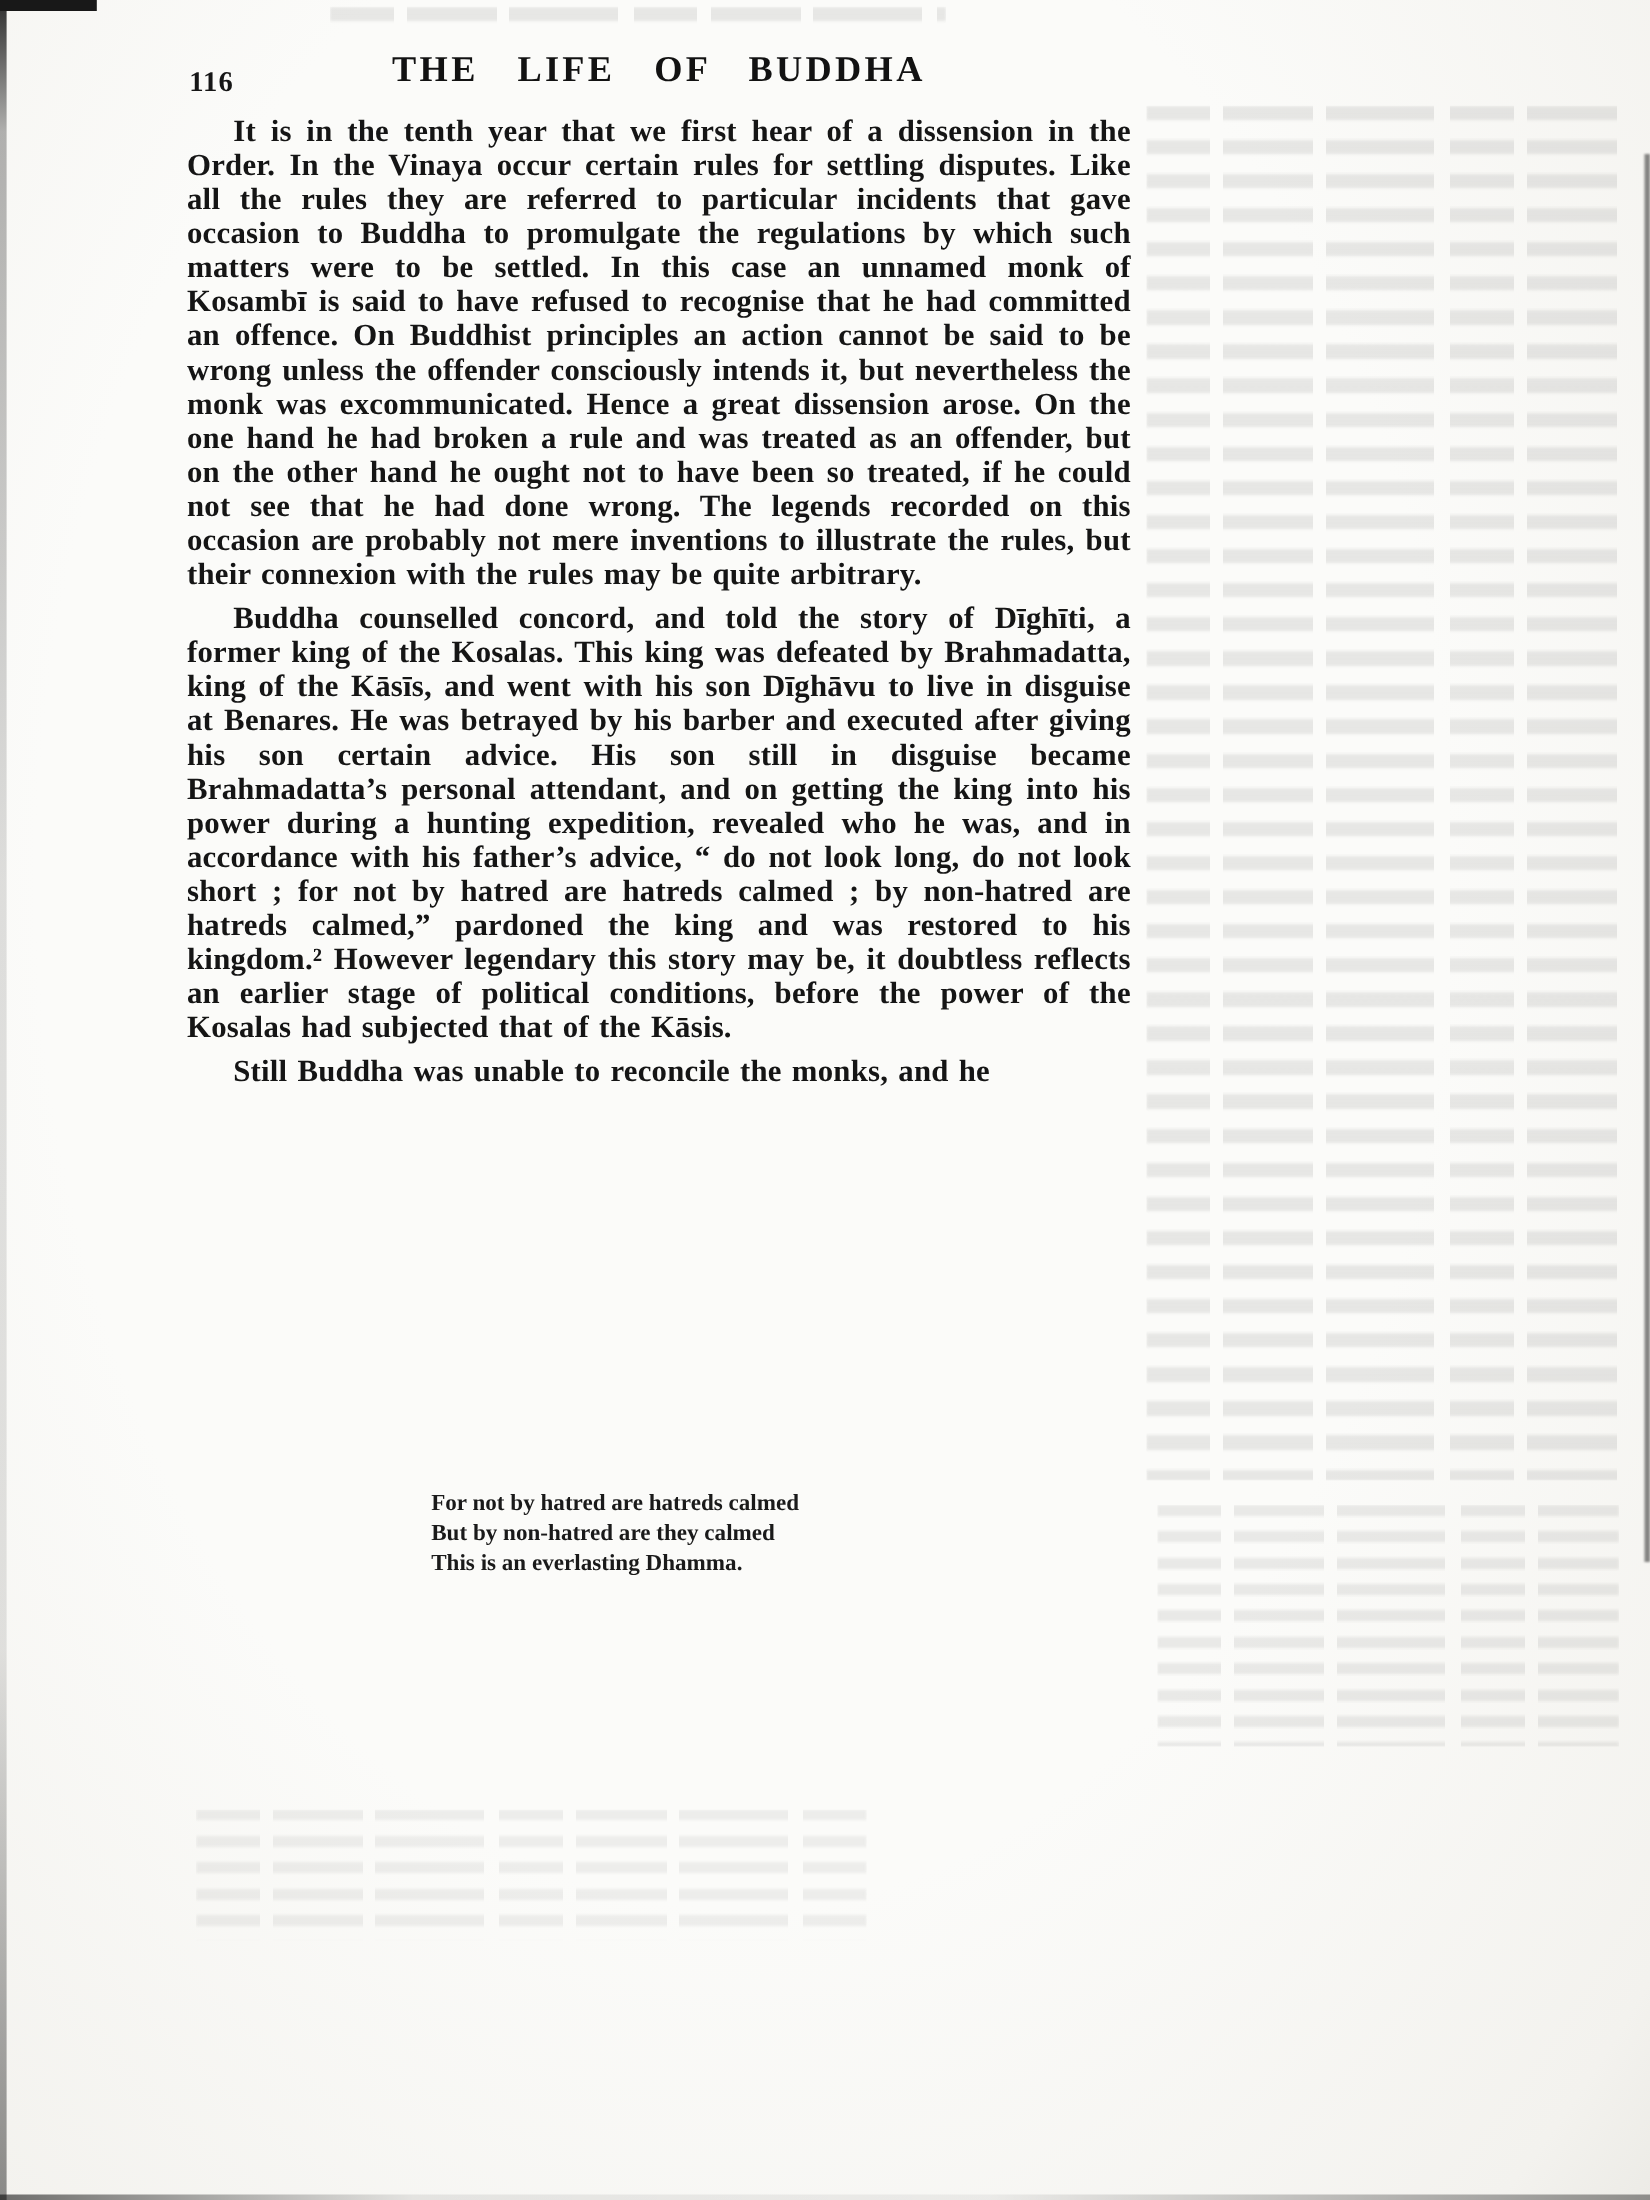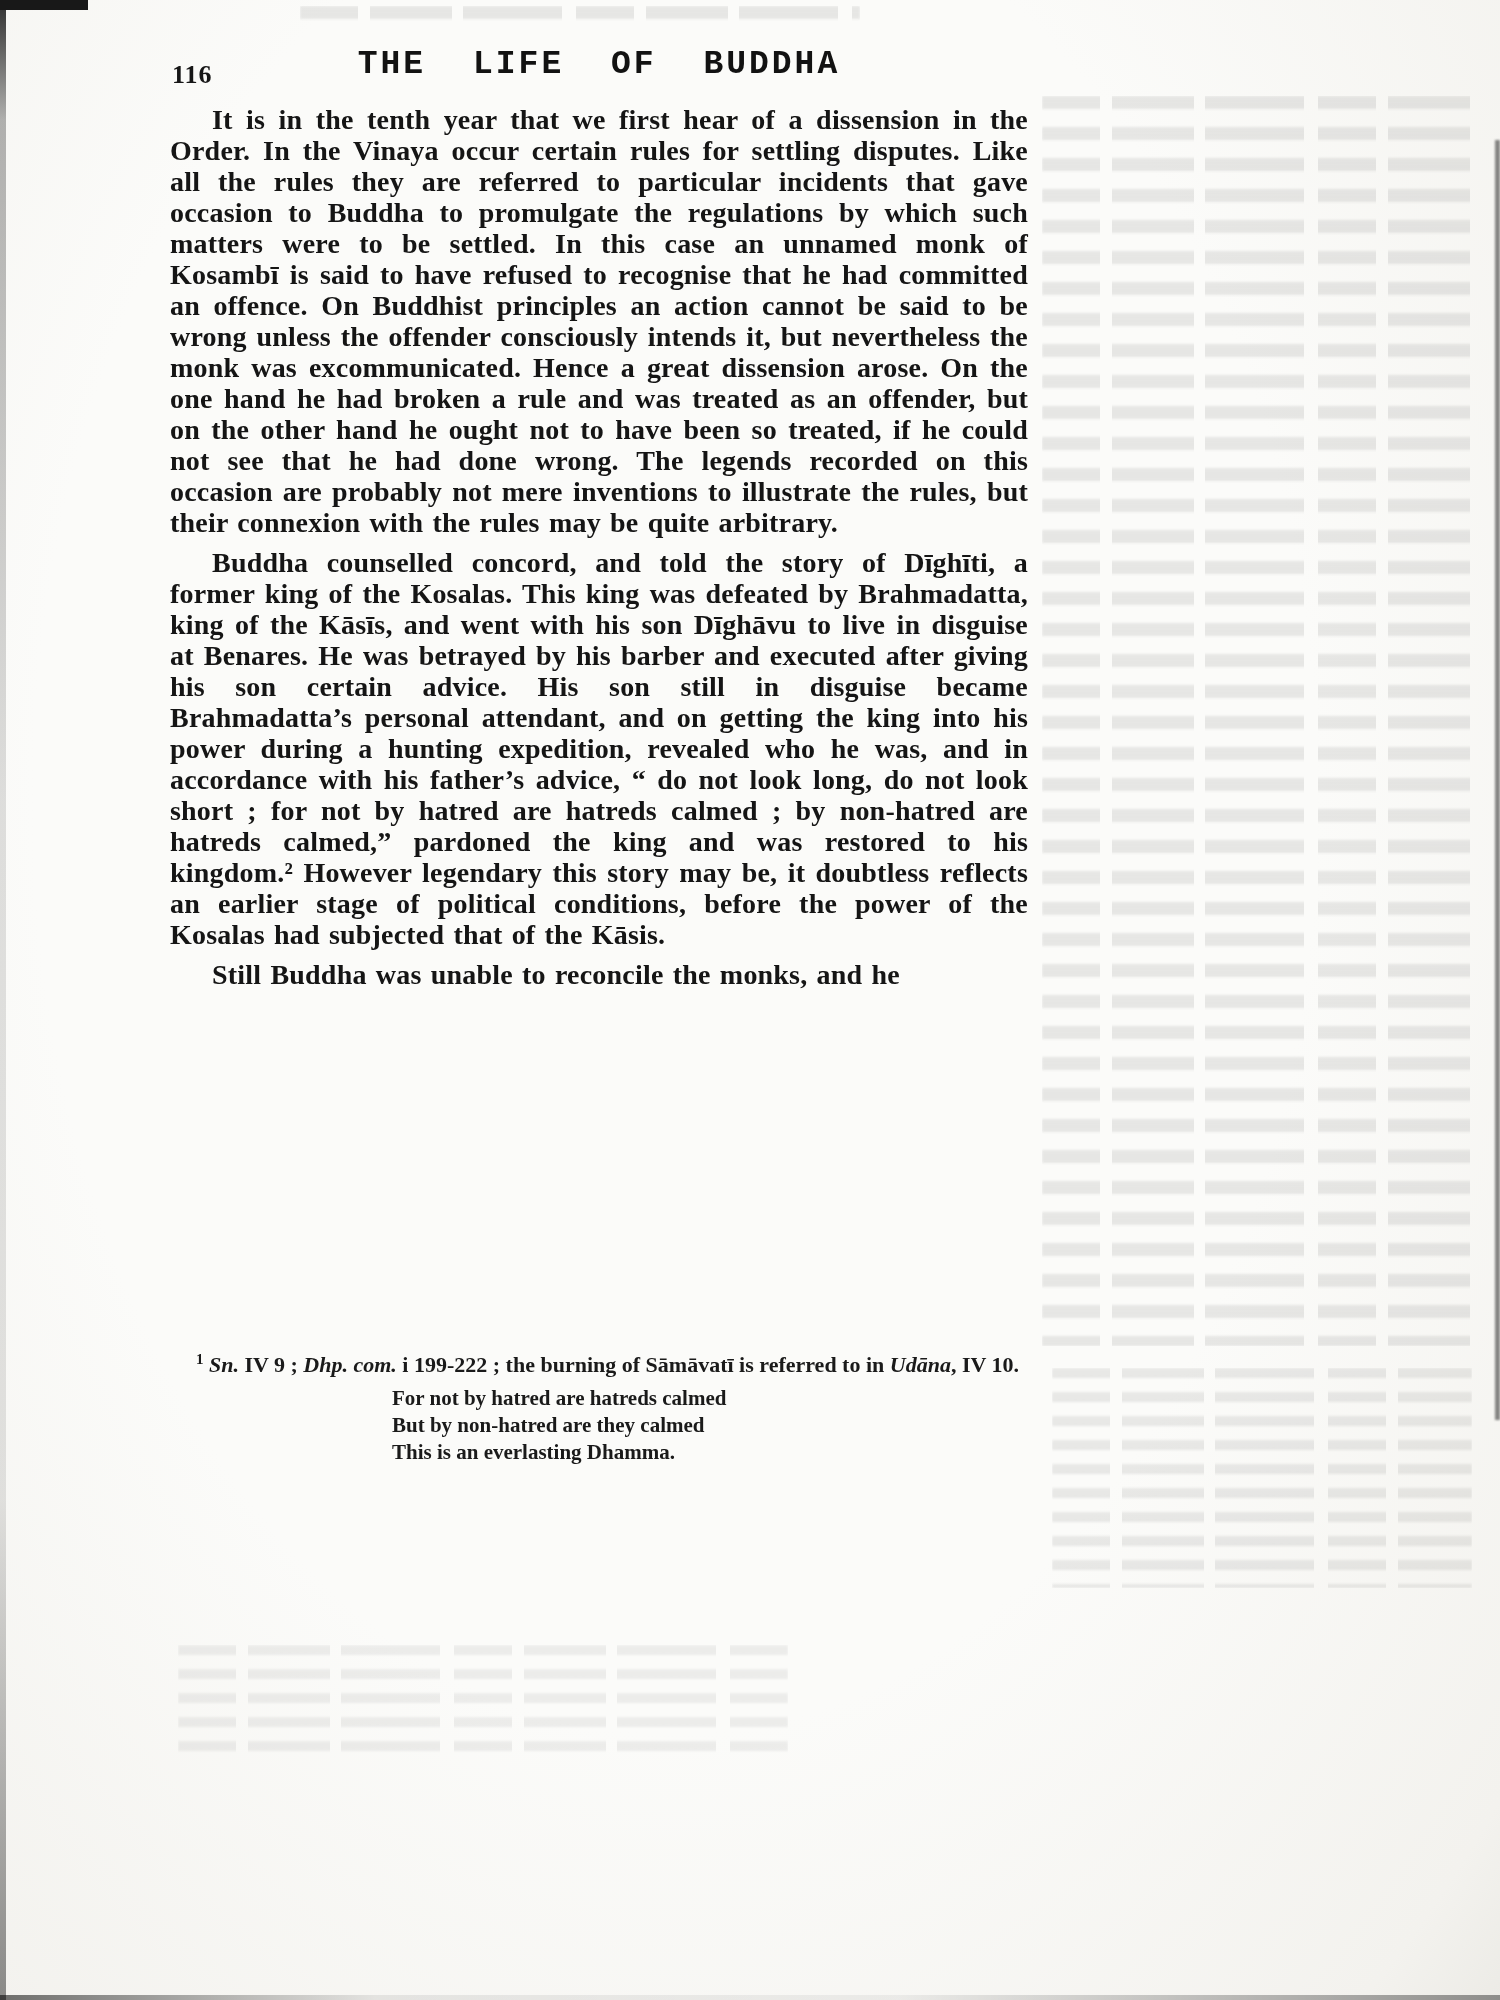--- a/index.html
+++ b/index.html
@@ -20,21 +20,20 @@
   .page-header { position: absolute; top: 46px; left: 170px; width: 858px; height: 42px; }
   .page-number {
     position: absolute; left: 2px; top: 14px;
     font-size: 26px; font-weight: bold; letter-spacing: 1px;
   }
   .page-title {
     margin: 0; text-align: center;
     font-size: 33px; font-weight: bold;
     letter-spacing: 3px; word-spacing: 24px;
     color: #121212;
-    font-family: Liberation Mono, monospace;
   }
 
   
   .body-text {
     position: absolute; top: 104px; left: 170px; width: 858px;
     font-size: 28px; line-height: 31px; font-weight: bold;
     text-align: justify; color: #151515;
     letter-spacing: 0.2px; word-spacing: 2px;
   }
   .para { margin: 0 0 9px 0; text-indent: 42px; }
@@ -112,22 +111,20 @@
     <h1 class="page-title">THE LIFE OF BUDDHA</h1>
   </header>
 
   <main class="body-text">
     <p class="para">It is in the tenth year that we first hear of a dissension in the Order. In the Vinaya occur certain rules for settling disputes. Like all the rules they are referred to particular incidents that gave occasion to Buddha to promulgate the regulations by which such matters were to be settled. In this case an unnamed monk of Kosambī is said to have refused to recognise that he had committed an offence. On Buddhist principles an action cannot be said to be wrong unless the offender consciously intends it, but nevertheless the monk was excommunicated. Hence a great dissension arose. On the one hand he had broken a rule and was treated as an offender, but on the other hand he ought not to have been so treated, if he could not see that he had done wrong. The legends recorded on this occasion are probably not mere inventions to illustrate the rules, but their connexion with the rules may be quite arbitrary.</p>
     <p class="para">Buddha counselled concord, and told the story of Dīghīti, a former king of the Kosalas. This king was defeated by Brahmadatta, king of the Kāsīs, and went with his son Dīghāvu to live in disguise at Benares. He was betrayed by his barber and executed after giving his son certain advice. His son still in disguise became Brahmadatta’s personal attendant, and on getting the king into his power during a hunting expedition, revealed who he was, and in accordance with his father’s advice, “ do not look long, do not look short ; for not by hatred are hatreds calmed ; by non-hatred are hatreds calmed,” pardoned the king and was restored to his kingdom.² However legendary this story may be, it doubtless reflects an earlier stage of political conditions, before the power of the Kosalas had subjected that of the Kāsis.</p>
     <p class="para">Still Buddha was unable to reconcile the monks, and he</p>
   </main>
 
   <section class="footnotes">
-    <p class="footnote"><sup>1</sup>
-      <span class="it">Sn.</span><span> IV 9 ; </span><span class="it">Dhp. com.</span><span> i 199-222 ; the burning of Sāmāvatī is referred to in </span><span class="it">Udāna</span><span>, IV 10.</span></p>
     <div class="verse">
       <div>For not by hatred are hatreds calmed</div>
       <div>But by non-hatred are they calmed</div>
       <div>This is an everlasting Dhamma.</div>
     </div>
   </section>
 
   <div class="artifact edge-left"></div>
   <div class="artifact edge-top-left"></div>
   <div class="artifact edge-right"></div>

